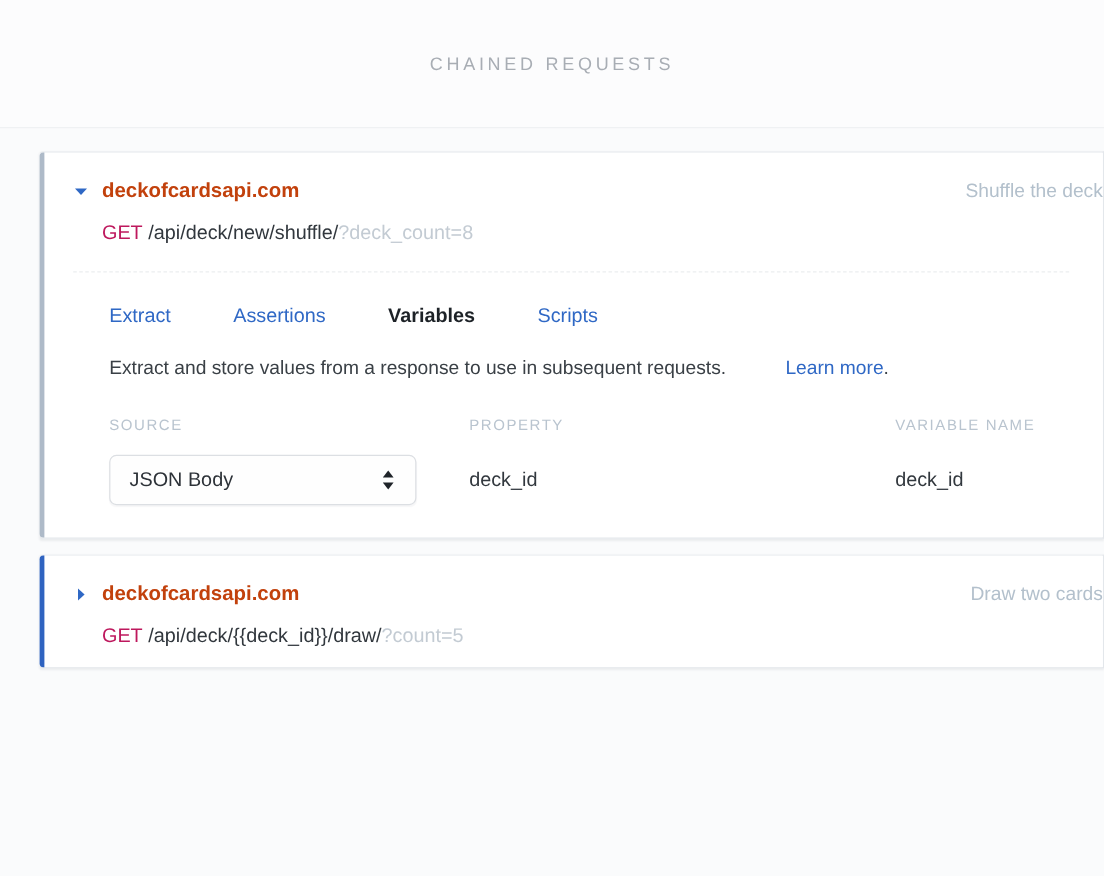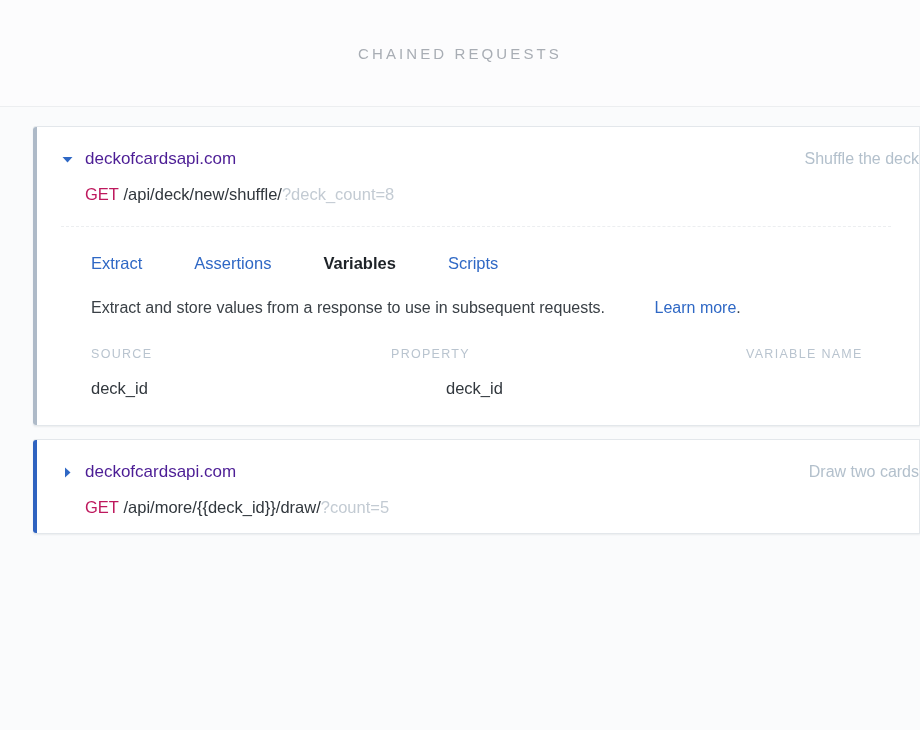--- a/index.html
+++ b/index.html
@@ -104,22 +104,22 @@
     min-width: 0;
   }
   .host-row {
     display: flex;
     align-items: baseline;
     justify-content: space-between;
     padding-right: 0;
   }
   .host-name {
     font-size: 17px;
-    color: #4c1d95;
-    font-weight: 400;
+    color: #c2410c;
+    font-weight: 700;
   }
   .step-desc {
     font-size: 16px;
     color: #b3c0cc;
     font-weight: 400;
     padding-right: 0;
     margin-right: 0;
     white-space: nowrap;
   }
   .url-row {
@@ -273,41 +273,52 @@
         </div>
 
         <div class="var-table">
           <div class="var-head">
             <div class="col-source">Source</div>
             <div class="col-property">Property</div>
             <div class="col-varname">Variable name</div>
           </div>
 
           <div class="var-row">
+            <div class="col-source">
+              <div class="select-box">
+                <span class="select-value">JSON Body</span>
+                <span class="stepper">
+                  <svg width="11" height="18" viewBox="0 0 11 18">
+                    <path d="M5.5 1 L10 7 L1 7 Z" fill="#1f2429"></path>
+                    <path d="M5.5 17 L1 11 L10 11 Z" fill="#1f2429"></path>
+                  </svg>
+                </span>
+              </div>
+            </div>
             <div class="col-property cell-text">deck_id</div>
             <div class="col-varname cell-text">deck_id</div>
           </div>
         </div>
 
       </div>
 
       <div class="step-card selected">
         <div class="step-header">
           <div class="caret">
             <svg width="13" height="13" viewBox="0 0 13 13">
               <path d="M4 1.5 L4 11.5 L9.5 6.5 Z" fill="#2f68c5"></path>
             </svg>
           </div>
           <div class="step-main">
             <div class="host-row">
               <div class="host-name">deckofcardsapi.com</div>
               <div class="step-desc">Draw two cards</div>
             </div>
             <div class="url-row">
-              <span class="verb">GET</span><span>&nbsp;</span><span class="path">/api/more/{{deck_id}}/draw/</span><span class="query">?count=5</span>
+              <span class="verb">GET</span><span>&nbsp;</span><span class="path">/api/deck/{{deck_id}}/draw/</span><span class="query">?count=5</span>
             </div>
           </div>
         </div>
         <div class="step-footer"></div>
       </div>
 
     </div>
   </div>
 </div>
 

